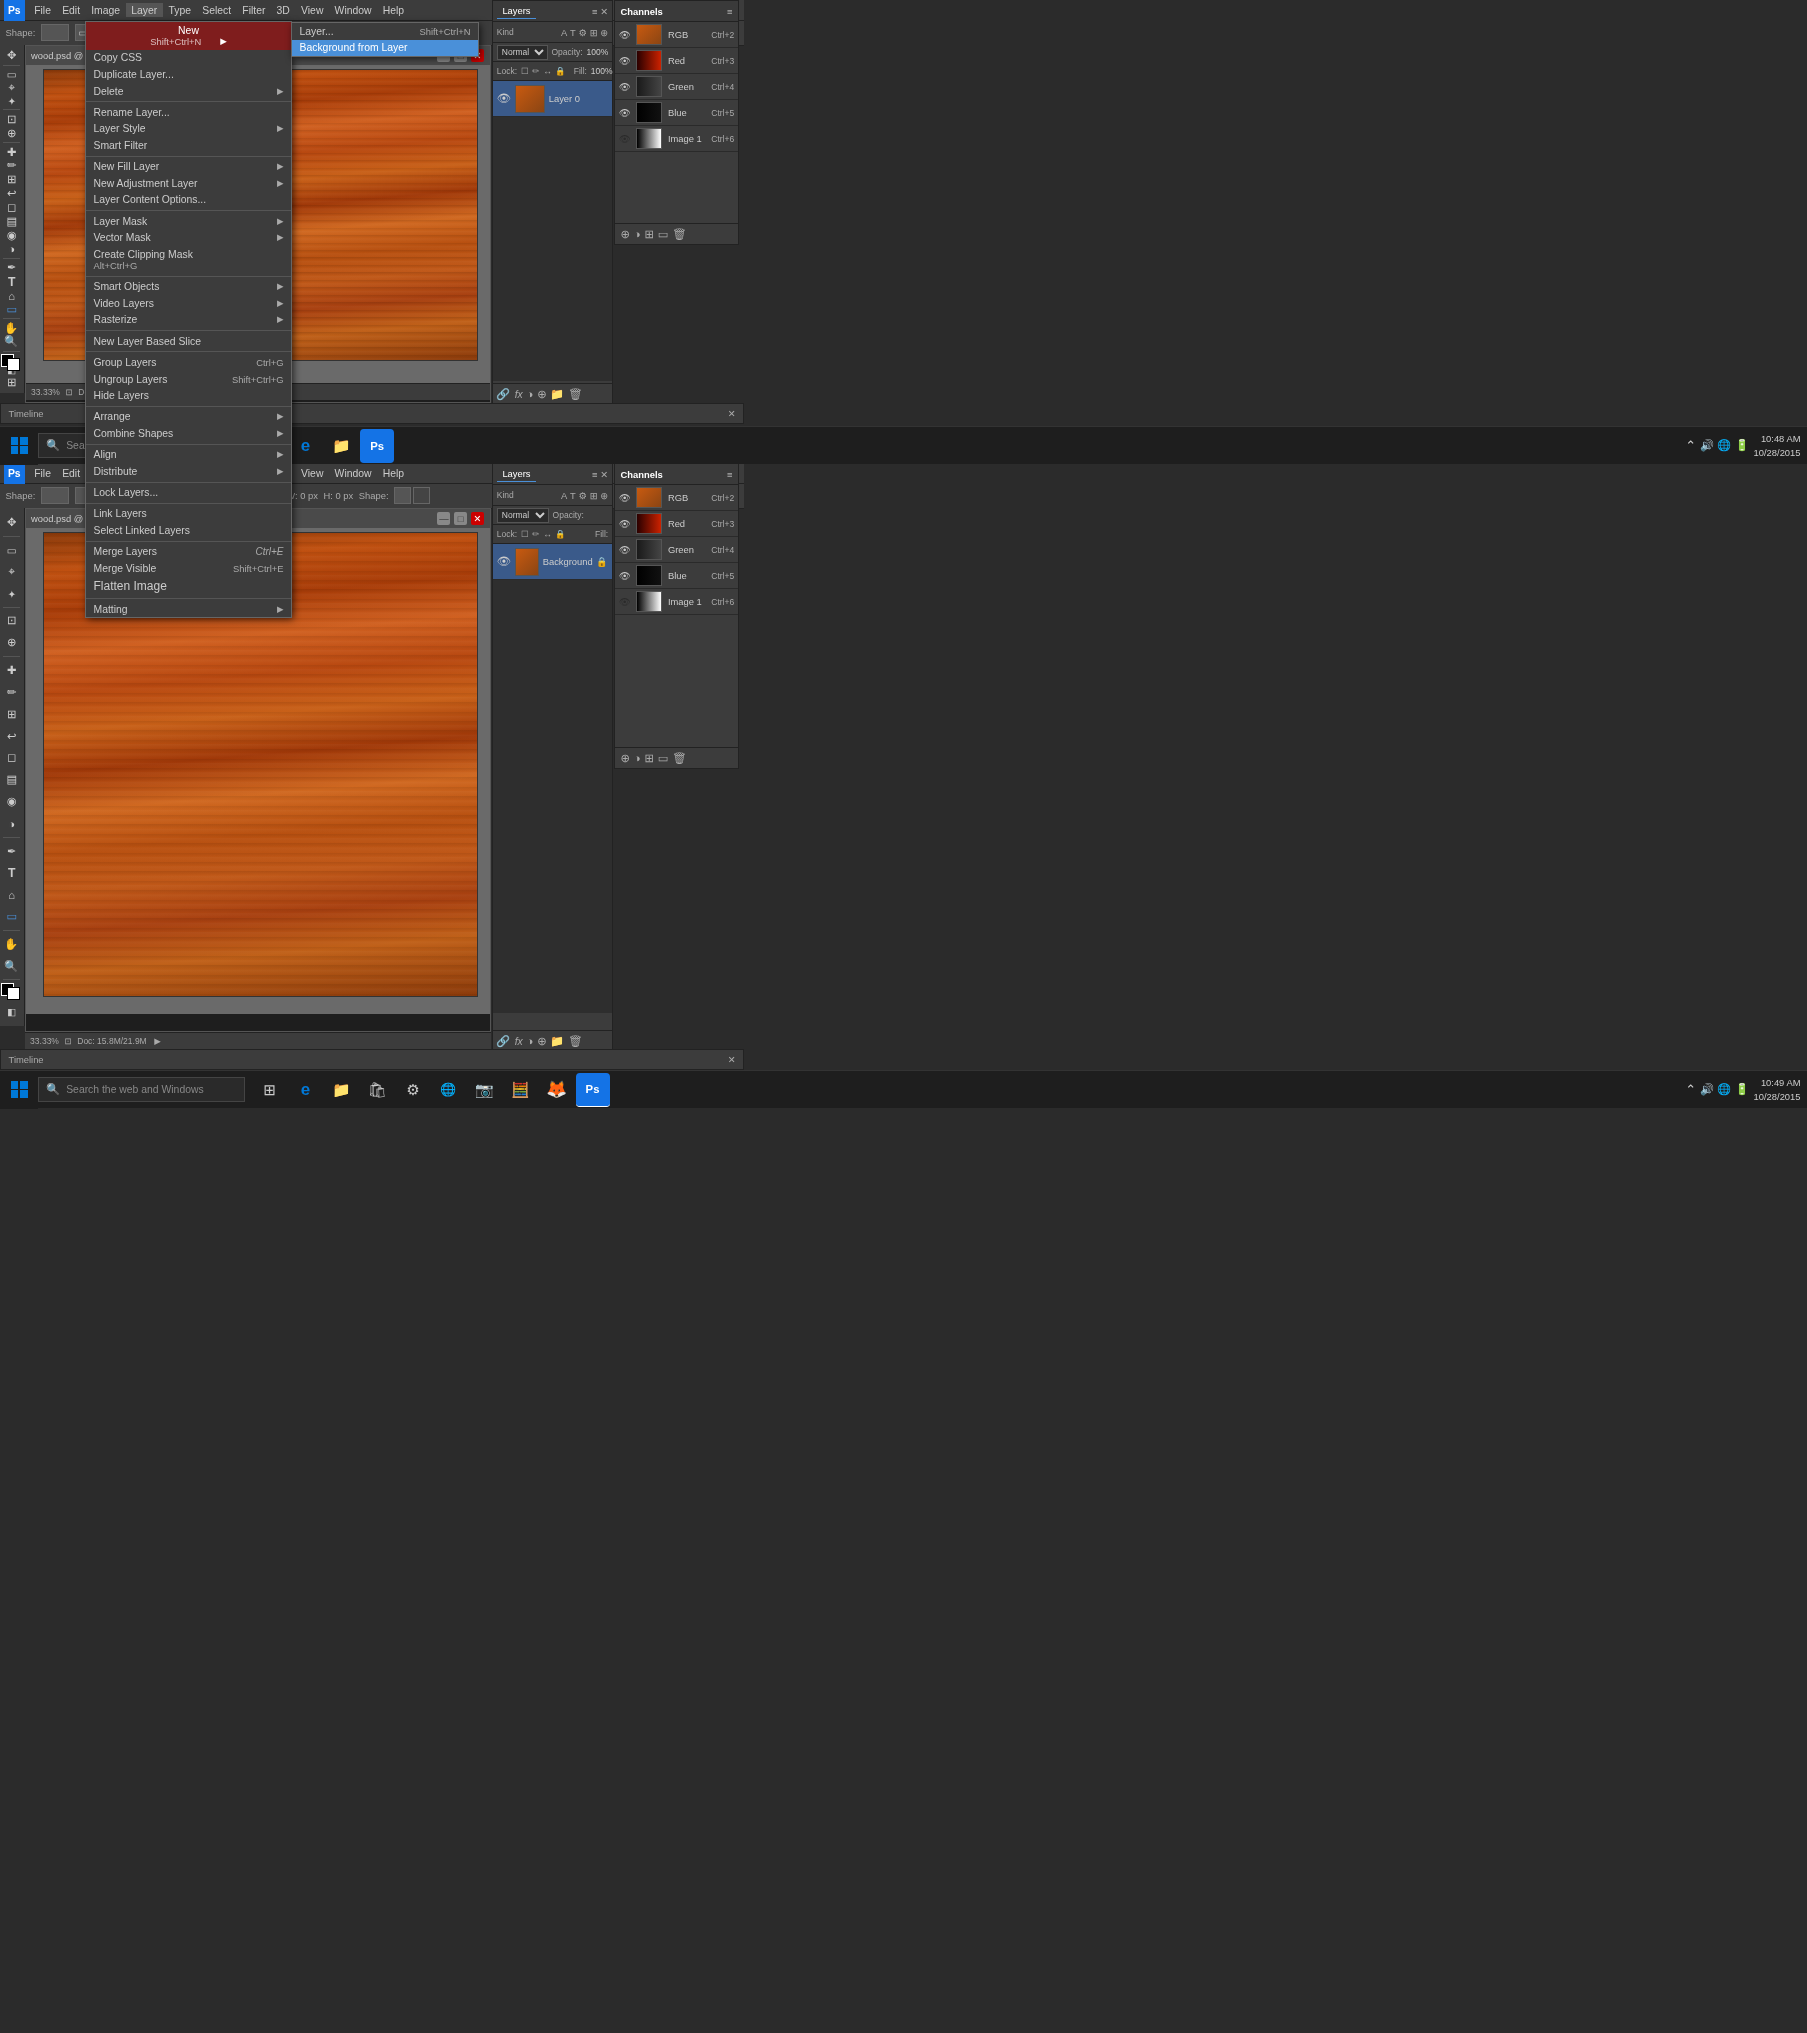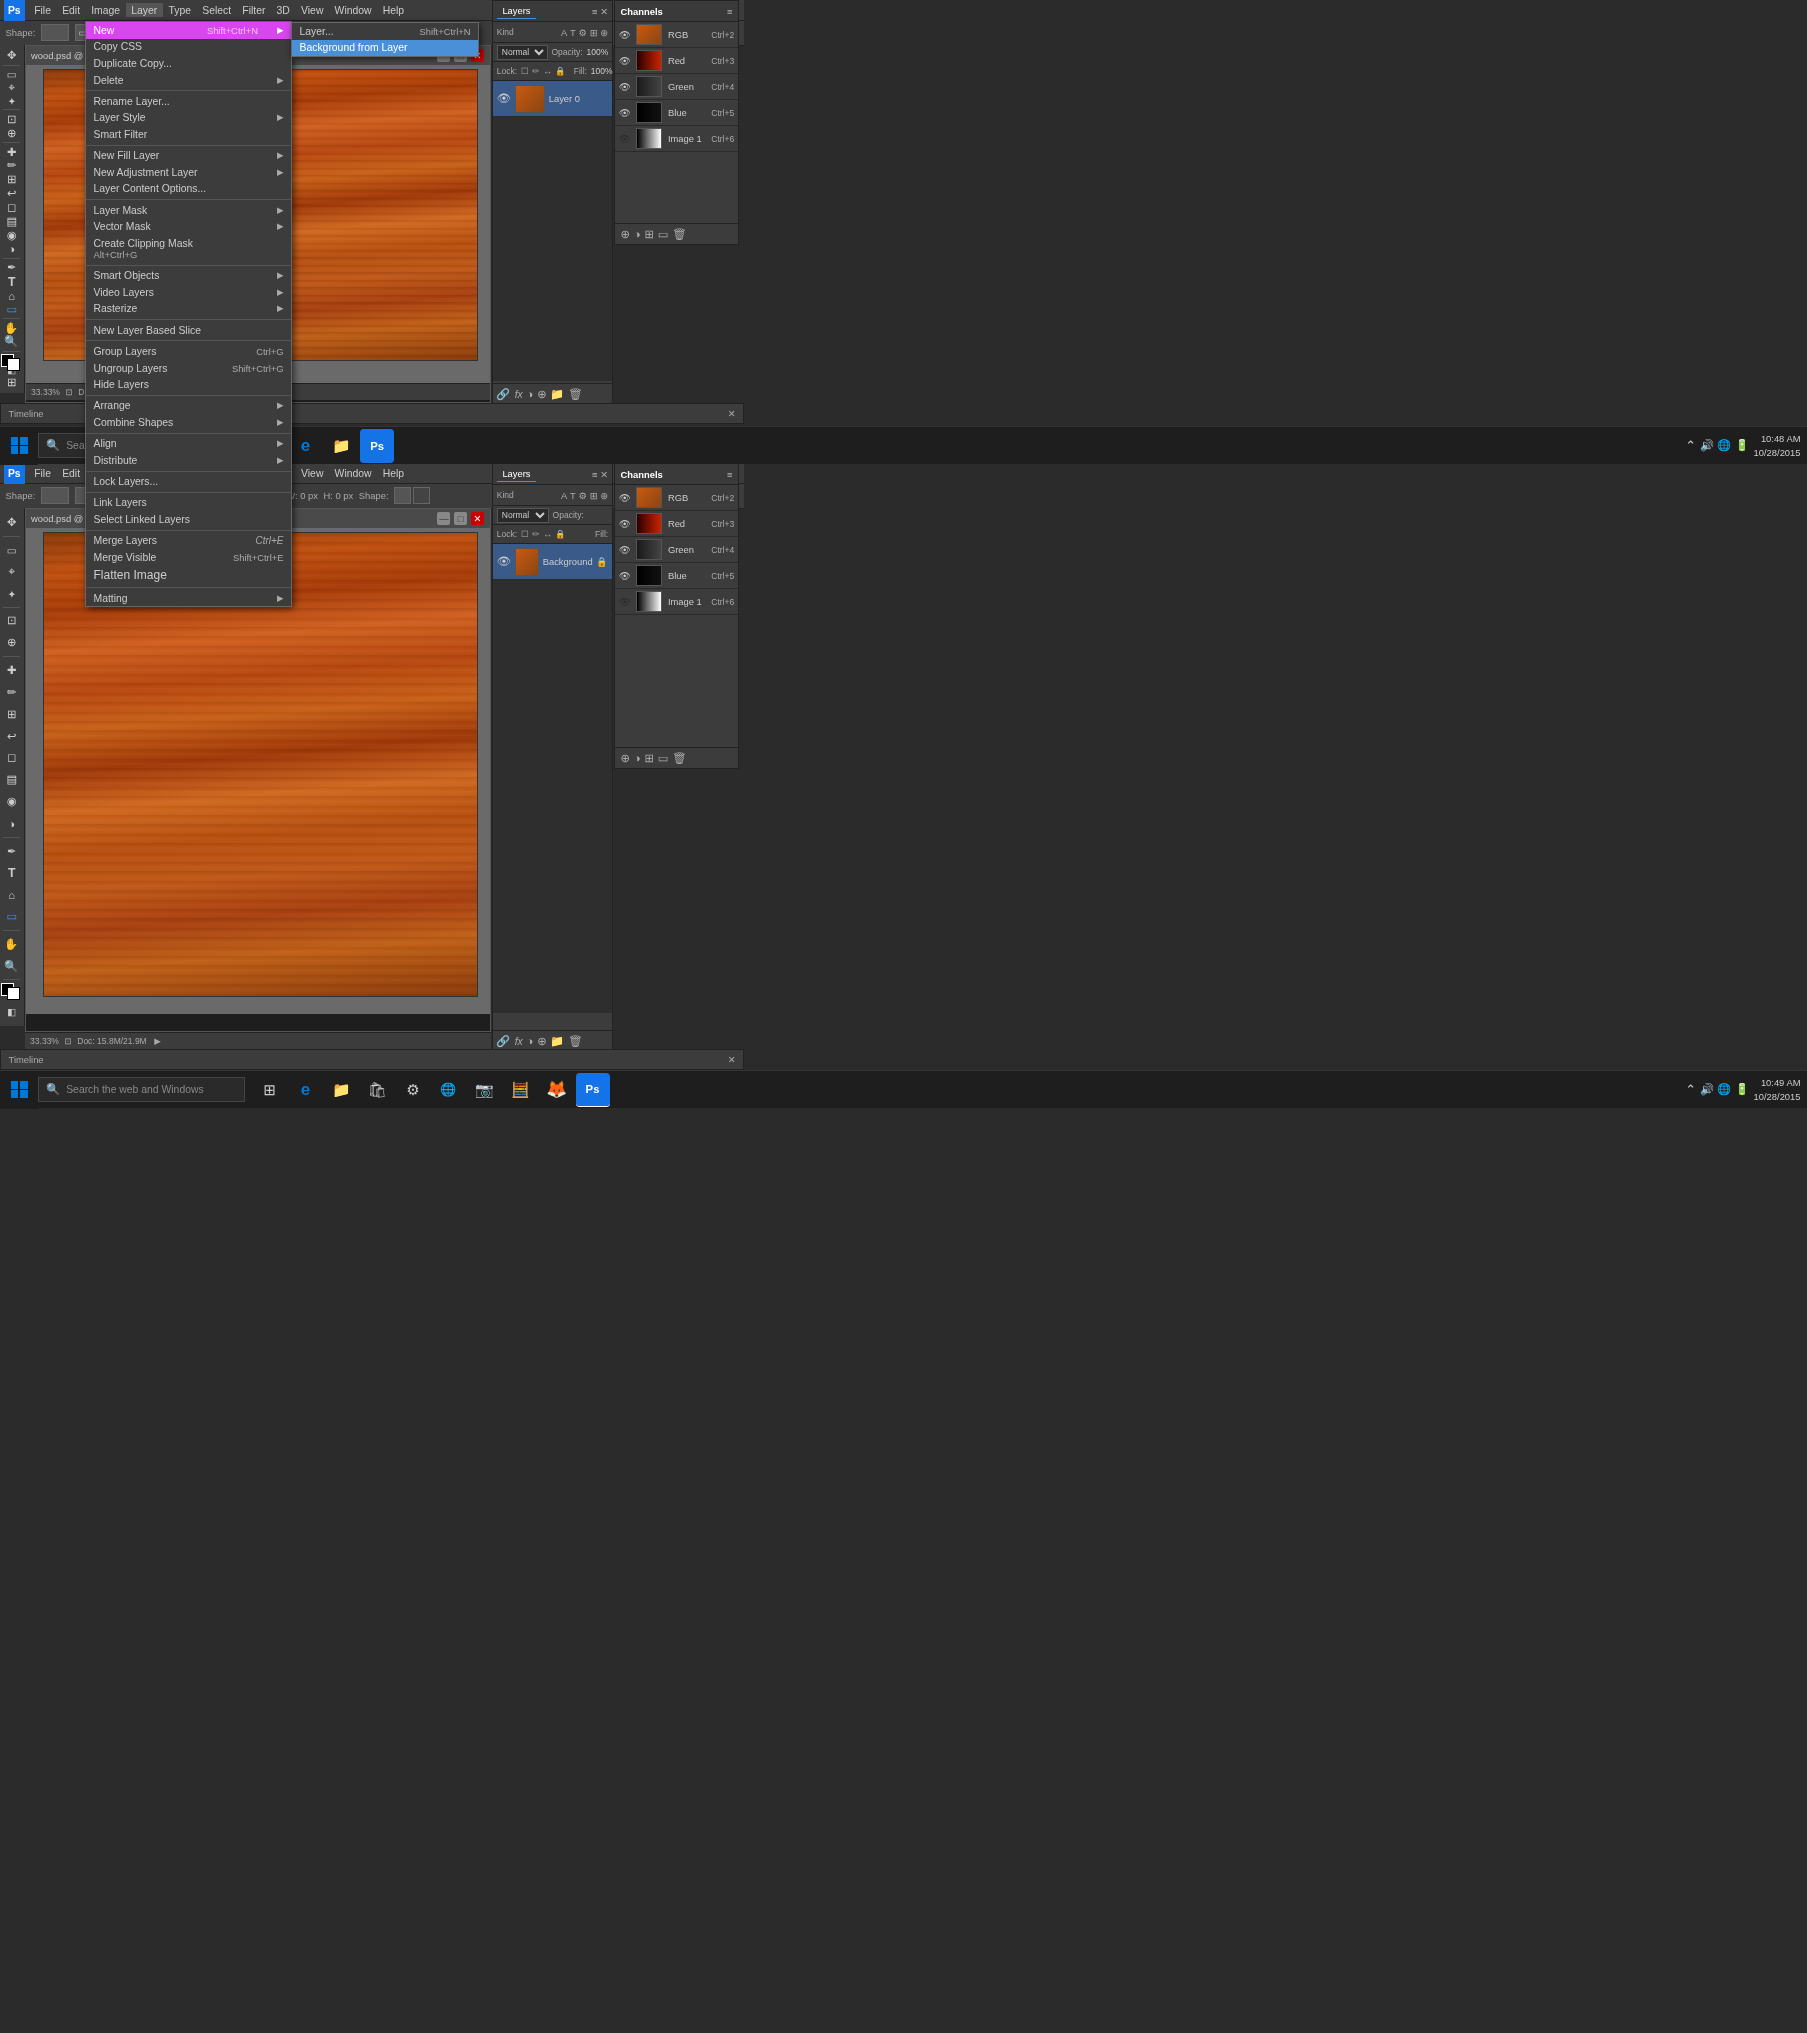--- a/index.html
+++ b/index.html
@@ -236,21 +236,21 @@
 </div>
 
 <div style="position:absolute;top:403px;left:0;width:744px;height:21px;background:#3c3c3c;border:0.9px solid #222;display:flex;align-items:center;padding:0 7.5px;font-size:9.4px;color:#aaa;">
   <span>Timeline</span>
   <div style="flex:1;"></div>
   <span style="cursor:pointer;font-size:9.4px;">✕</span>
 </div>
 
 <div style="position:absolute;top:21px;left:85px;width:207px;background:#3c3c3c;border:0.9px solid #666;box-shadow:1.9px 1.9px 7.5px rgba(0,0,0,0.7);z-index:1000;">
 
-  <div style="padding:2.8px 7.5px;font-size:10.4px;color:#ccc;display:flex;justify-content:space-between;align-items:center;background:#d946ef;color:#fff;position:relative;">
+  <div style="padding:2.8px 7.5px;font-size:10.4px;color:#ccc;display:flex;justify-content:space-between;align-items:center;background:#7f1d1d;color:#fff;position:relative;flex-direction:column;">
     <span>New</span>
     <span style="display:flex;gap:19px;align-items:center;">
       <span style="font-size:9.4px;color:rgba(255,255,255,0.7);">Shift+Ctrl+N</span>
       <span style="font-size:8.5px;">▶</span>
     </span>
 
     <div style="position:absolute;left:100%;top:0;width:188px;background:#3c3c3c;border:0.9px solid #666;box-shadow:1.9px 1.9px 7.5px rgba(0,0,0,0.7);z-index:1001;">
       <div style="padding:2.8px 7.5px;font-size:10.4px;color:#ccc;display:flex;justify-content:space-between;cursor:pointer;">
         <span>Layer...</span>
         <span style="font-size:9.4px;color:#aaa;">Shift+Ctrl+N</span>
@@ -258,21 +258,21 @@
       <div style="padding:2.8px 7.5px;font-size:10.4px;color:#fff;background:#4a90d9;cursor:pointer;">
         <span>Background from Layer</span>
       </div>
     </div>
   </div>
 
   <div style="padding:2.8px 7.5px;font-size:10.4px;color:#ccc;cursor:pointer;">
     <span>Copy CSS</span>
   </div>
   <div style="padding:2.8px 7.5px;font-size:10.4px;color:#ccc;cursor:pointer;">
-    <span>Duplicate Copy...</span>
+    <span>Duplicate Layer...</span>
   </div>
   <div style="padding:2.8px 7.5px;font-size:10.4px;color:#ccc;display:flex;justify-content:space-between;cursor:pointer;">
     <span>Delete</span>
     <span style="font-size:8.5px;color:#aaa;">▶</span>
   </div>
   <div style="height:0.9px;background:#555;margin:1.9px 0;"></div>
   <div style="padding:2.8px 7.5px;font-size:10.4px;color:#ccc;cursor:pointer;">
     <span>Rename Layer...</span>
   </div>
   <div style="padding:2.8px 7.5px;font-size:10.4px;color:#ccc;display:flex;justify-content:space-between;cursor:pointer;">

